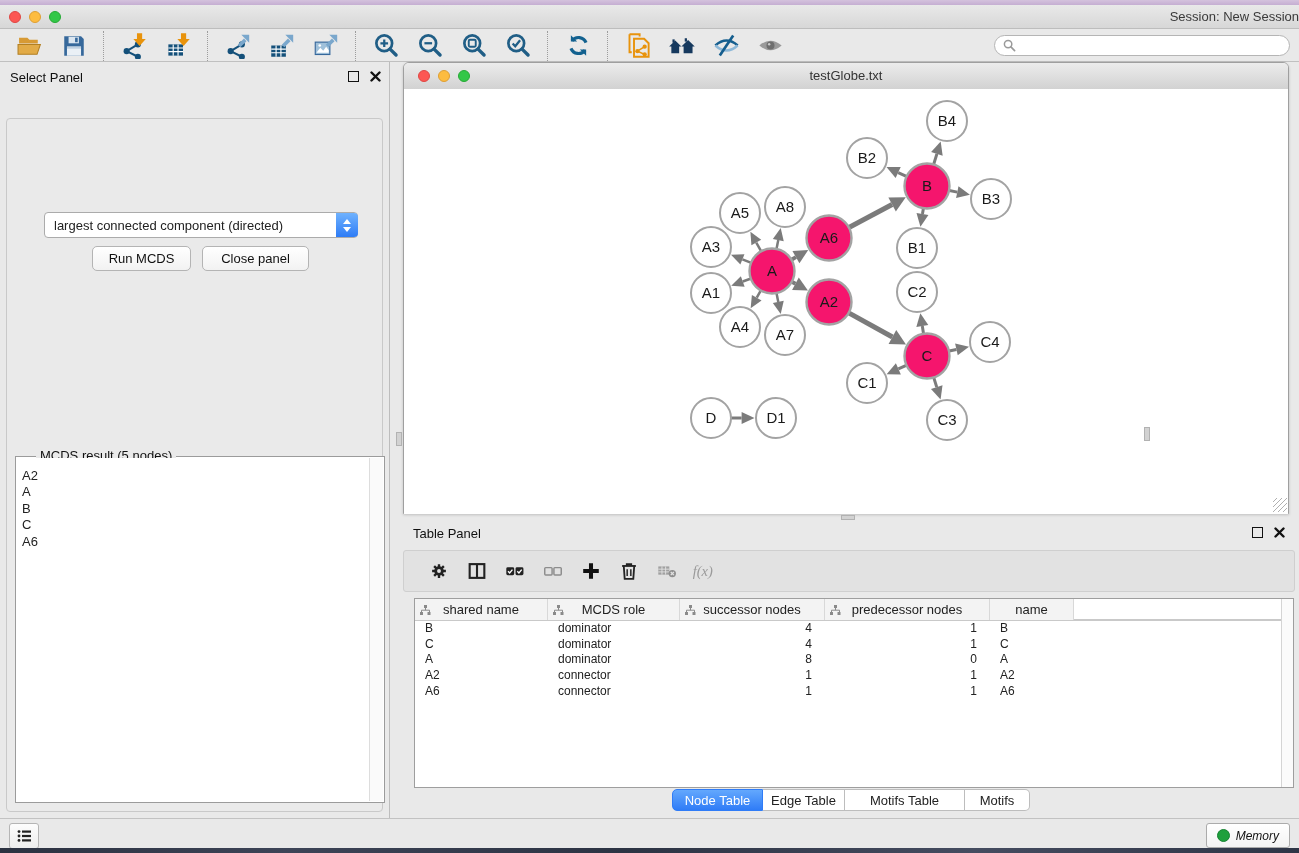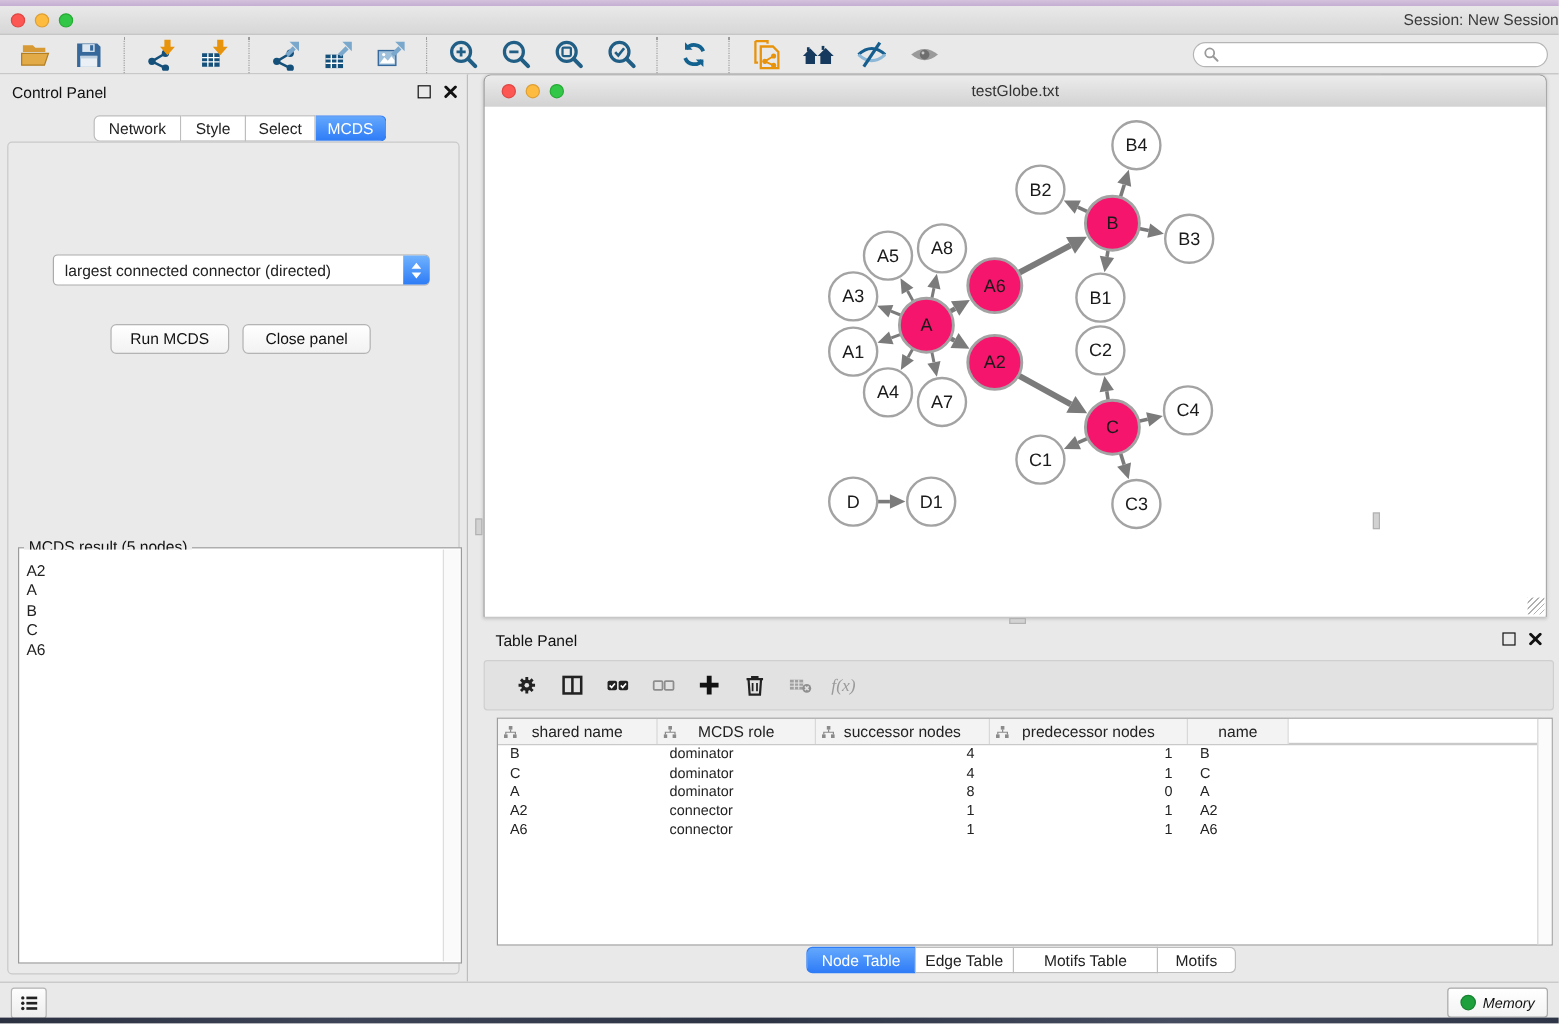--- a/index.html
+++ b/index.html
@@ -50,25 +50,25 @@
   #opt-combo .val{flex:1;font-size:13px;padding-left:9px;white-space:nowrap;overflow:hidden;}
   .stepper{width:22px;height:24px;margin:-1px -1px -1px 0;border-radius:0 4px 4px 0;
            background:linear-gradient(#6fb2fe,#2e7cf6);display:flex;flex-direction:column;
            align-items:center;justify-content:center;gap:3px;}
   .tri-up{width:0;height:0;border-left:4px solid transparent;border-right:4px solid transparent;
           border-bottom:5px solid #fff;}
   .tri-down{width:0;height:0;border-left:4px solid transparent;border-right:4px solid transparent;
             border-top:5px solid #fff;}
   .push-btn{position:absolute;top:127px;height:23px;background:linear-gradient(#fff,#f2f2f2);
             border:1px solid #b4b4b4;border-radius:5px;font-size:13px;display:flex;align-items:center;
-            justify-content:center;color:#111;margin-top:24px;}
+            justify-content:center;color:#111;}
   #run-btn{left:85px;width:97px;}
   #closep-btn{left:195px;width:105px;}
   #mcds-box{position:absolute;left:8px;width:368px;top:337px;height:345px;border:1px solid #9b9b9b;background:#fff;}
-  #mcds-box .legend{position:absolute;top:-9px;left:4px;background:#eaeaea;padding:0 4px;font-size:13px;color:#111;}
+  #mcds-box .legend{position:absolute;top:-9px;left:20px;background:#eaeaea;padding:0 4px;font-size:13px;color:#111;}
   #mcds-list{position:absolute;left:1px;right:14px;top:1px;bottom:1px;background:#fff;
              padding:10px 0 0 5px;font-size:13px;line-height:16.4px;overflow:hidden;}
   #mcds-scroll{position:absolute;right:1px;top:1px;bottom:1px;width:13px;background:#fafafa;
                border-left:1px solid #ddd;}
 
   
   #mdi{left:391px;top:0;right:0;width:760px;height:756px;background:#e9e9e9;}
 
   
   #net-window{left:12px;top:0;width:886px;height:452px;background:#fff;border:1px solid #9f9f9f;
@@ -277,36 +277,30 @@
   <svg width="13" height="13" viewBox="0 0 14 14">
     <circle cx="5.5" cy="5.5" r="4" fill="none" stroke="#9a9a9a" stroke-width="1.6"></circle>
     <path d="M8.5 8.5l4 4" stroke="#9a9a9a" stroke-width="1.8" stroke-linecap="round"></path>
   </svg>
   <input type="text" value="" style="">
 </div>
 
 <div class="abs" id="main">
 
   <div class="abs" id="control-panel">
-    <div class="panel-title">Control Panel</div>
+    <div class="panel-title">Select Panel</div>
     <div class="panel-btns">
       <span class="float-btn"></span>
       <svg width="11" height="11" viewBox="0 0 11 11">
         <path d="M1.5 1.5L9.5 9.5M9.5 1.5L1.5 9.5" stroke="#111" stroke-width="2.4" stroke-linecap="round"></path>
       </svg>
     </div>
-    <div id="cp-tabs">
-        <div class="seg" style="width: 73px;">Network</div>
-        <div class="seg" style="width: 54px;">Style</div>
-        <div class="seg" style="width: 58px;">Select</div>
-        <div class="seg sel" style="width: 59px;">MCDS</div>
-      </div>
     <div id="cp-content">
       <div id="opt-combo">
-        <span class="val">largest connected connector (directed)</span>
+        <span class="val">largest connected component (directed)</span>
         <span class="stepper">
           <span class="tri-up"></span>
             <span class="tri-down"></span>
         </span>
       </div>
       <div class="push-btn" id="run-btn">Run MCDS</div>
       <div class="push-btn" id="closep-btn">Close panel</div>
       <div id="mcds-box">
         <span class="legend">MCDS result (5 nodes)</span>
         <div id="mcds-list">

